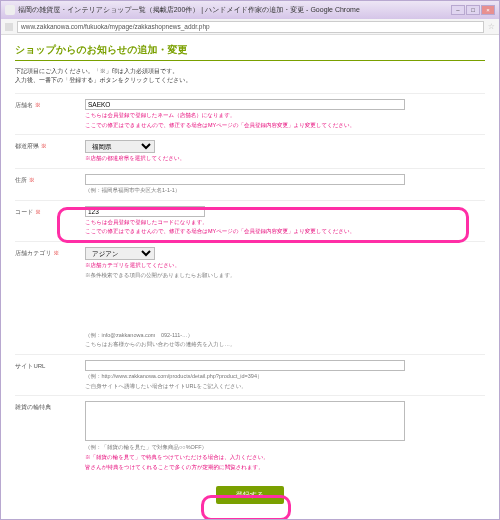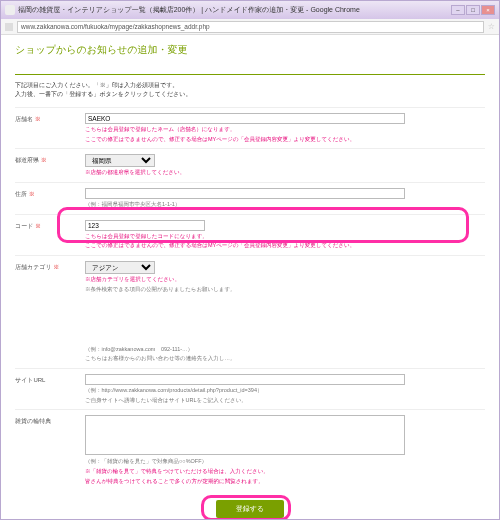--- a/index.html
+++ b/index.html
@@ -9,21 +9,21 @@
   .title-bar .icon { width: 10px; height: 10px; background: #eee; border-radius: 2px; margin-right: 3px; }
   .title-bar .title { flex: 1; white-space: nowrap; overflow: hidden; }
   .win-btns { display: flex; gap: 1px; }
   .win-btn { width: 14px; height: 10px; background: #e0d5f0; border: 1px solid #b8a8d0; font-size: 6px; line-height: 8px; text-align: center; }
   .win-btn.close { background: #e89090; color: #fff; }
   .addr-row { height: 16px; background: #f5f5f5; display: flex; align-items: center; padding: 0 4px; gap: 4px; border-bottom: 1px solid #ddd; }
   .addr-row .favicon { width: 8px; height: 8px; background: #ddd; }
   .addr-url { flex: 1; background: #fff; border: 1px solid #ccc; height: 12px; font-size: 6.5px; padding: 0 3px; line-height: 10px; color: #555; }
   .star { font-size: 8px; color: #bbb; }
   .content { padding: 8px 14px; font-size: 6px; color: #333; height: 484px; overflow: hidden; position: relative; }
-  h2.page-title { color: #7aa000; font-size: 10px; font-weight: normal; border-bottom: 1px solid #7aa000; padding-bottom: 17px; margin-bottom: 6px; }
+  h2.page-title { color: #7aa000; font-size: 10px; font-weight: bold; border-bottom: 1px solid #7aa000; padding-bottom: 3px; margin-bottom: 6px; }
   .intro { font-size: 6px; line-height: 1.5; margin-bottom: 8px; }
   .req { color: #d00; }
   .form-row { display: flex; border-top: 1px solid #eee; min-height: 28px; padding: 5px 0; }
   .form-row.noborder { border-top: none; }
   .form-label { width: 70px; flex-shrink: 0; font-size: 6px; padding-top: 2px; color: #555; }
   .form-body { flex: 1; font-size: 6px; }
   .form-body input[type=text], .form-body textarea, .form-body select {
     font-size: 6.5px; border: 1px solid #bbb; padding: 1px 2px; font-family: inherit;
   }
   .form-body input.wide { width: 320px; }

